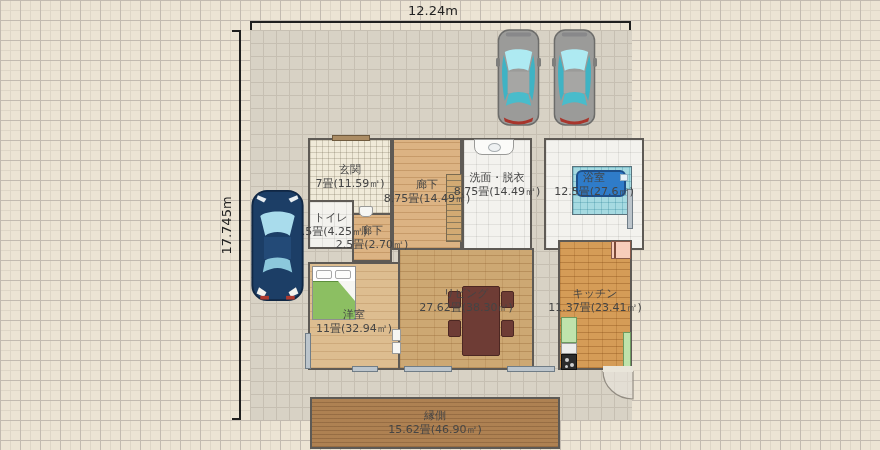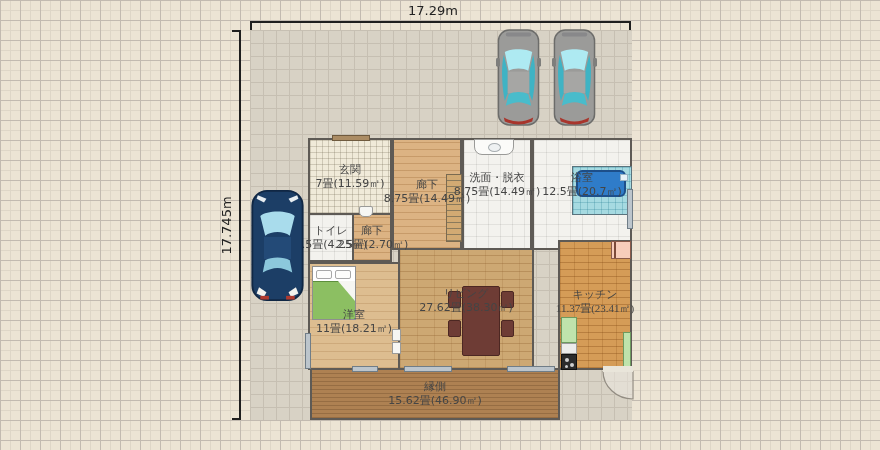--- a/index.html
+++ b/index.html
@@ -58,21 +58,21 @@
     background-image:repeating-linear-gradient(0deg,rgba(150,98,45,.30) 0 1px,transparent 1px 7px); }
   .f-wood-light { background-color:#ddbd90;
     background-image:repeating-linear-gradient(0deg,rgba(150,100,50,.22) 0 1px,transparent 1px 8px);padding-left:40px; }
   .f-brick { background-color:#cda873;
     background-image:repeating-linear-gradient(0deg,rgba(140,92,42,.32) 0 1px,transparent 1px 8px),
       repeating-linear-gradient(90deg,rgba(140,92,42,.18) 0 1px,transparent 1px 17px); }
   .f-brick-o { background-color:#d59c57;
     background-image:repeating-linear-gradient(0deg,rgba(130,72,18,.35) 0 1px,transparent 1px 7px),
       repeating-linear-gradient(90deg,rgba(130,72,18,.22) 0 1px,transparent 1px 14px); }
   .f-plank { background-color:#ae8152;
-    background-image:repeating-linear-gradient(0deg,rgba(55,28,8,.20) 0 1px,transparent 1px 4px); }
+    background-image:repeating-linear-gradient(0deg,rgba(55,28,8,.20) 0 1px,transparent 1px 4px);margin-top:29px; }
 
   
   .win { background:#bcc5cc; border:1px solid #707d87; z-index:5; }
   .bed { left:312px; top:266px; width:44px; height:54px; background:#fff; border:1px solid #8e8e8e; z-index:4; }
   .bed .pillow { position:absolute; top:3px; width:16px; height:9px; background:#fdfdfb; border:1px solid #a8a8a8; border-radius:2px; }
   .bed .blanket { position:absolute; left:0; top:14px; width:42px; height:38px; background:#8cbf62; border-top:1px solid #5d8f3c; }
   .bed .fold { position:absolute; right:0; top:14px; width:0; height:0;
     border-top:20px solid #f6f6f2; border-left:17px solid transparent; }
   .table { left:462px; top:286px; width:38px; height:70px; background:#6e3c35; border:1px solid #4c2722; border-radius:2px; z-index:4; }
   .chair { position:absolute; width:13px; height:17px; background:#6e3c35; border:1px solid #4c2722; border-radius:2px; z-index:4; }
@@ -106,73 +106,73 @@
 <div class="canvas">
 
   <div class="abs site"></div>
 
   <div class="abs dim dim-h"></div>
   <div class="abs dim dim-h-t1"></div>
   <div class="abs dim dim-h-t2"></div>
   <div class="abs dim dim-v"></div>
   <div class="abs dim dim-v-t1"></div>
   <div class="abs dim dim-v-t2"></div>
-  <div class="abs dim-label dim-label-top">17.29m</div>
+  <div class="abs dim-label dim-label-top">12.24m</div>
   <div class="abs dim-label dim-label-left">17.745m</div>
 
   <div class="room f-tile-fine" style="left:308px;top:138px;width:84px;height:77px;">
     <div class="rlabel">
         <div>玄関</div>
         <div>7畳(11.59㎡)</div>
       </div>
   </div>
   <div class="room f-wood" style="left:392px;top:138px;width:70px;height:112px;">
     <div class="rlabel" style="top:48%;">
         <div>廊下</div>
         <div>8.75畳(14.49㎡)</div>
       </div>
   </div>
   <div class="room f-white" style="left:462px;top:138px;width:70px;height:112px;">
     <div class="rlabel" style="top:42%;">
         <div>洗面・脱衣</div>
         <div>8.75畳(14.49㎡)</div>
       </div>
   </div>
-  <div class="room f-white" style="left:532px;top:138px;width:100px;height:112px;">
+  <div class="room f-white" style="left:544px;top:138px;width:100px;height:112px;">
     <div class="rlabel" style="top:42%;">
         <div>浴室</div>
-        <div>12.5畳(20.7㎡)</div>
-      </div>
-  </div>
-  <div class="room f-white" style="left:308px;top:213px;width:46px;height:49px;">
+        <div>12.5畳(27.6㎡)</div>
+      </div>
+  </div>
+  <div class="room f-white" style="left:308px;top:200px;width:46px;height:49px;">
     <div class="rlabel">
         <div>トイレ</div>
         <div>2.5畳(4.25㎡)</div>
       </div>
   </div>
   <div class="room f-wood" style="left:352px;top:213px;width:40px;height:49px;">
     <div class="rlabel">
         <div>廊下</div>
         <div>2.5畳(2.70㎡)</div>
       </div>
   </div>
   <div class="room f-wood-light" style="left:308px;top:262px;width:92px;height:108px;">
     <div class="rlabel" style="top:56%;">
         <div>洋室</div>
-        <div>11畳(18.21㎡)</div>
+        <div>11畳(32.94㎡)</div>
       </div>
   </div>
   <div class="room f-brick" style="left:398px;top:248px;width:136px;height:122px;">
     <div class="rlabel" style="top:43%;">
         <div>リビング</div>
         <div>27.62畳(38.30㎡)</div>
       </div>
   </div>
   <div class="room f-brick-o" style="left:558px;top:240px;width:74px;height:130px;">
-    <div class="rlabel" style="top:47%;font-family:Liberation Serif, serif;">
+    <div class="rlabel" style="top:47%;">
         <div>キッチン</div>
         <div>11.37畳(23.41㎡)</div>
       </div>
   </div>
   <div class="room f-plank" style="left:310px;top:368px;width:250px;height:52px;">
     <div class="rlabel">
         <div>縁側</div>
         <div>15.62畳(46.90㎡)</div>
       </div>
   </div>

